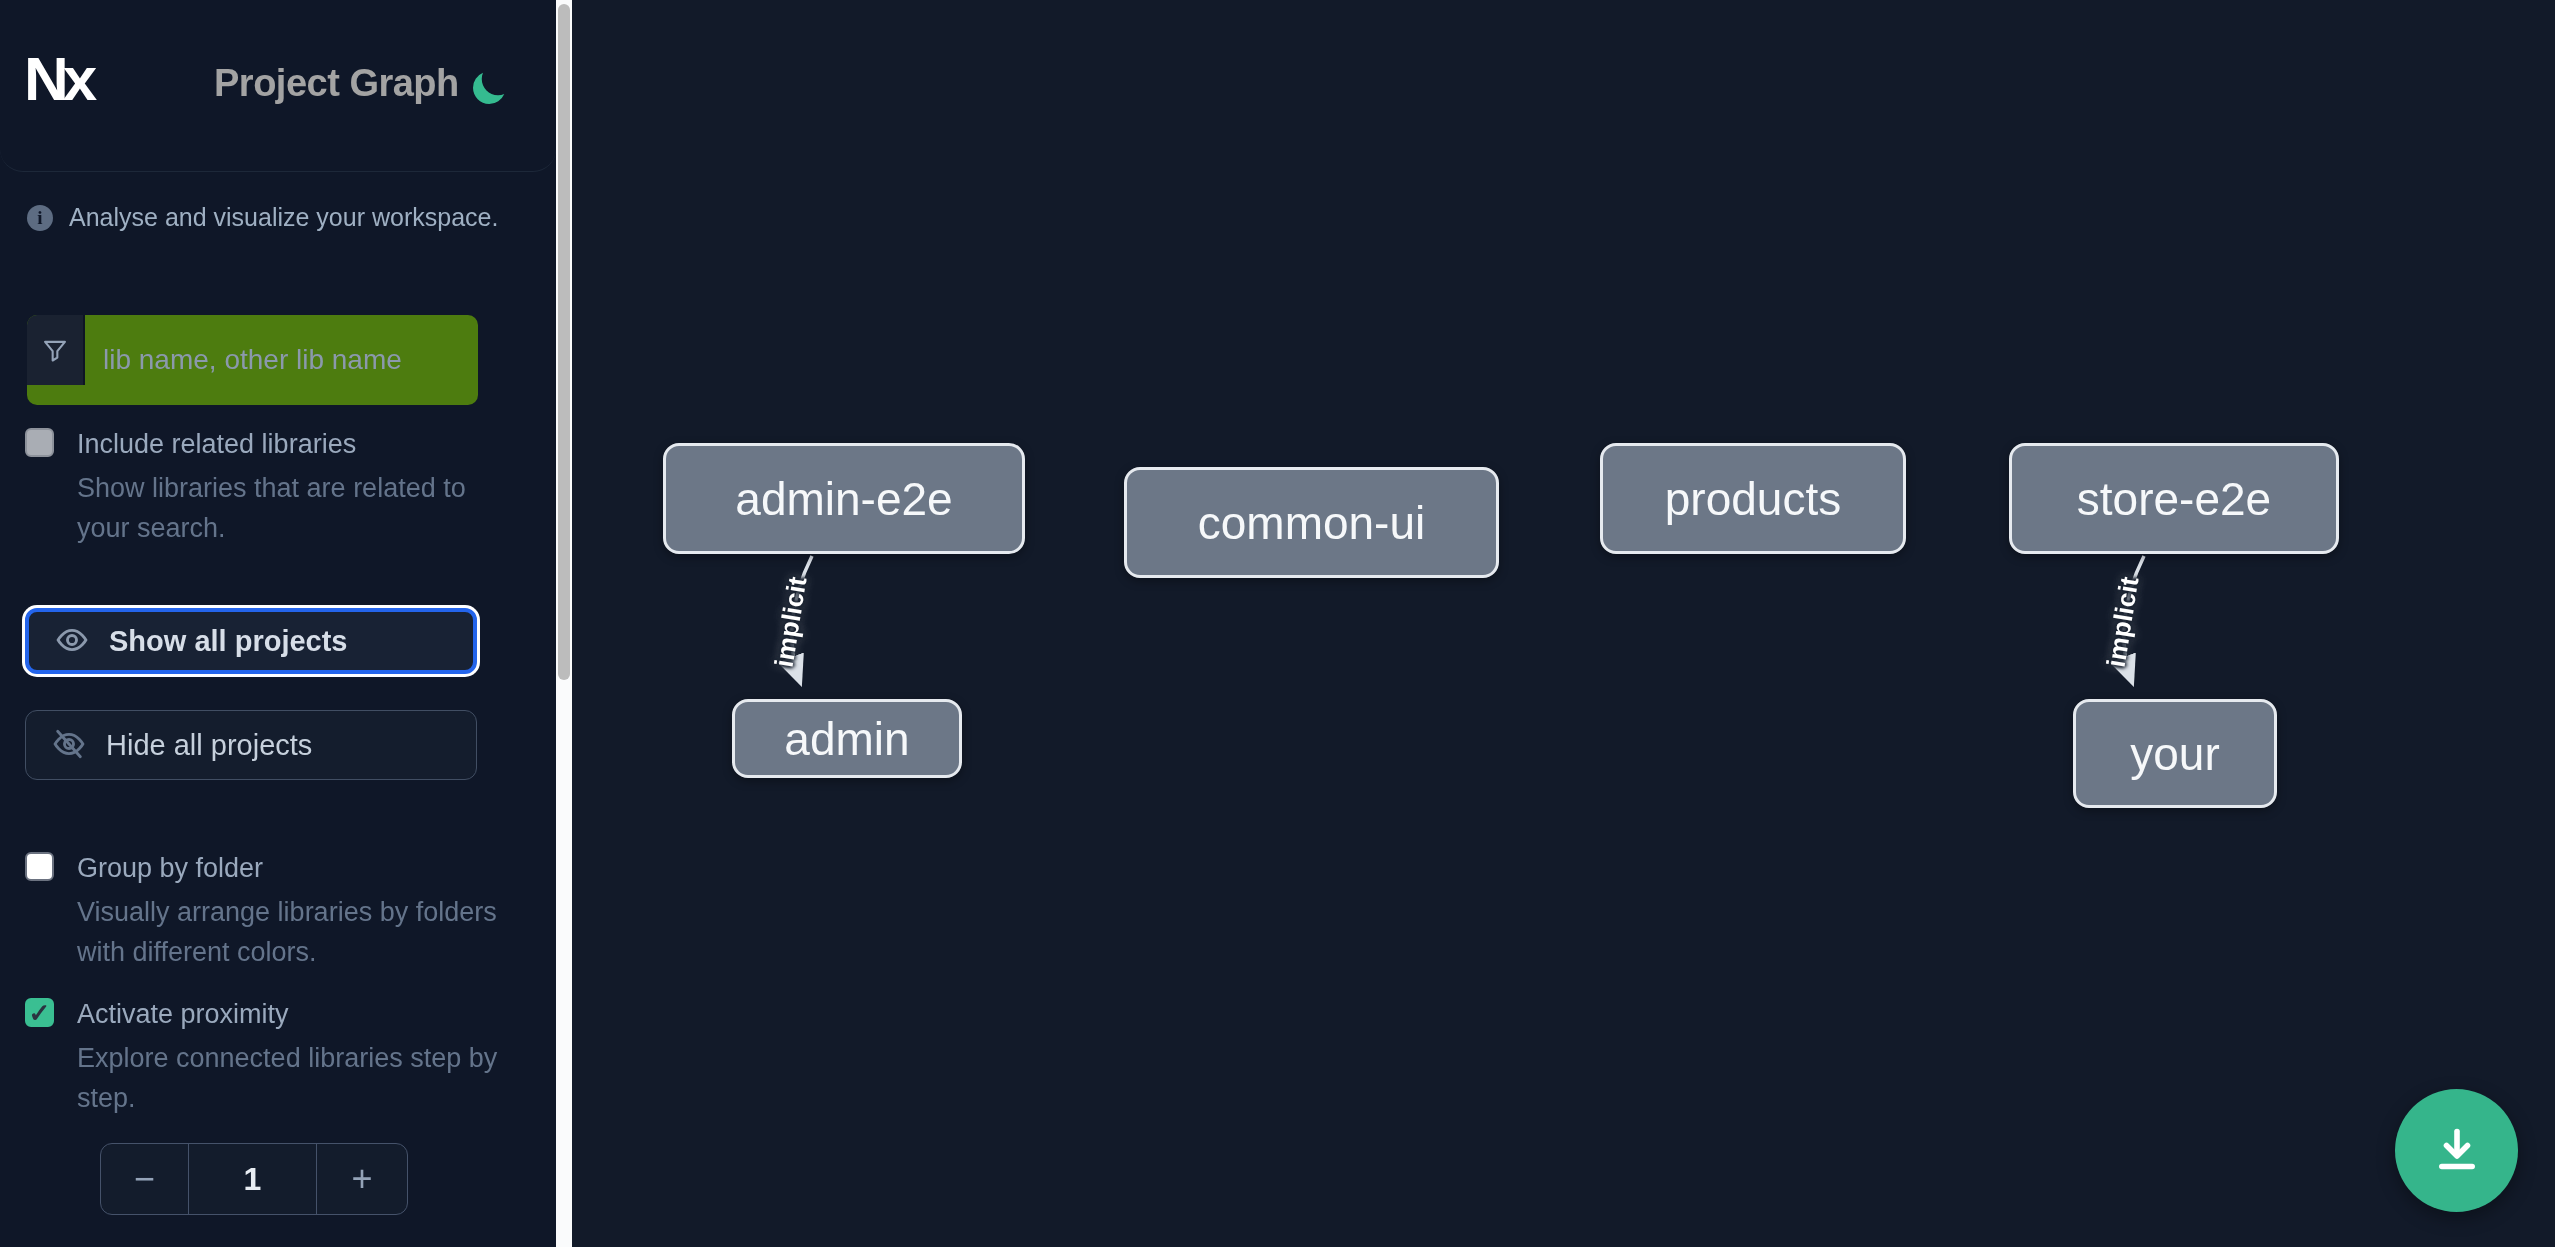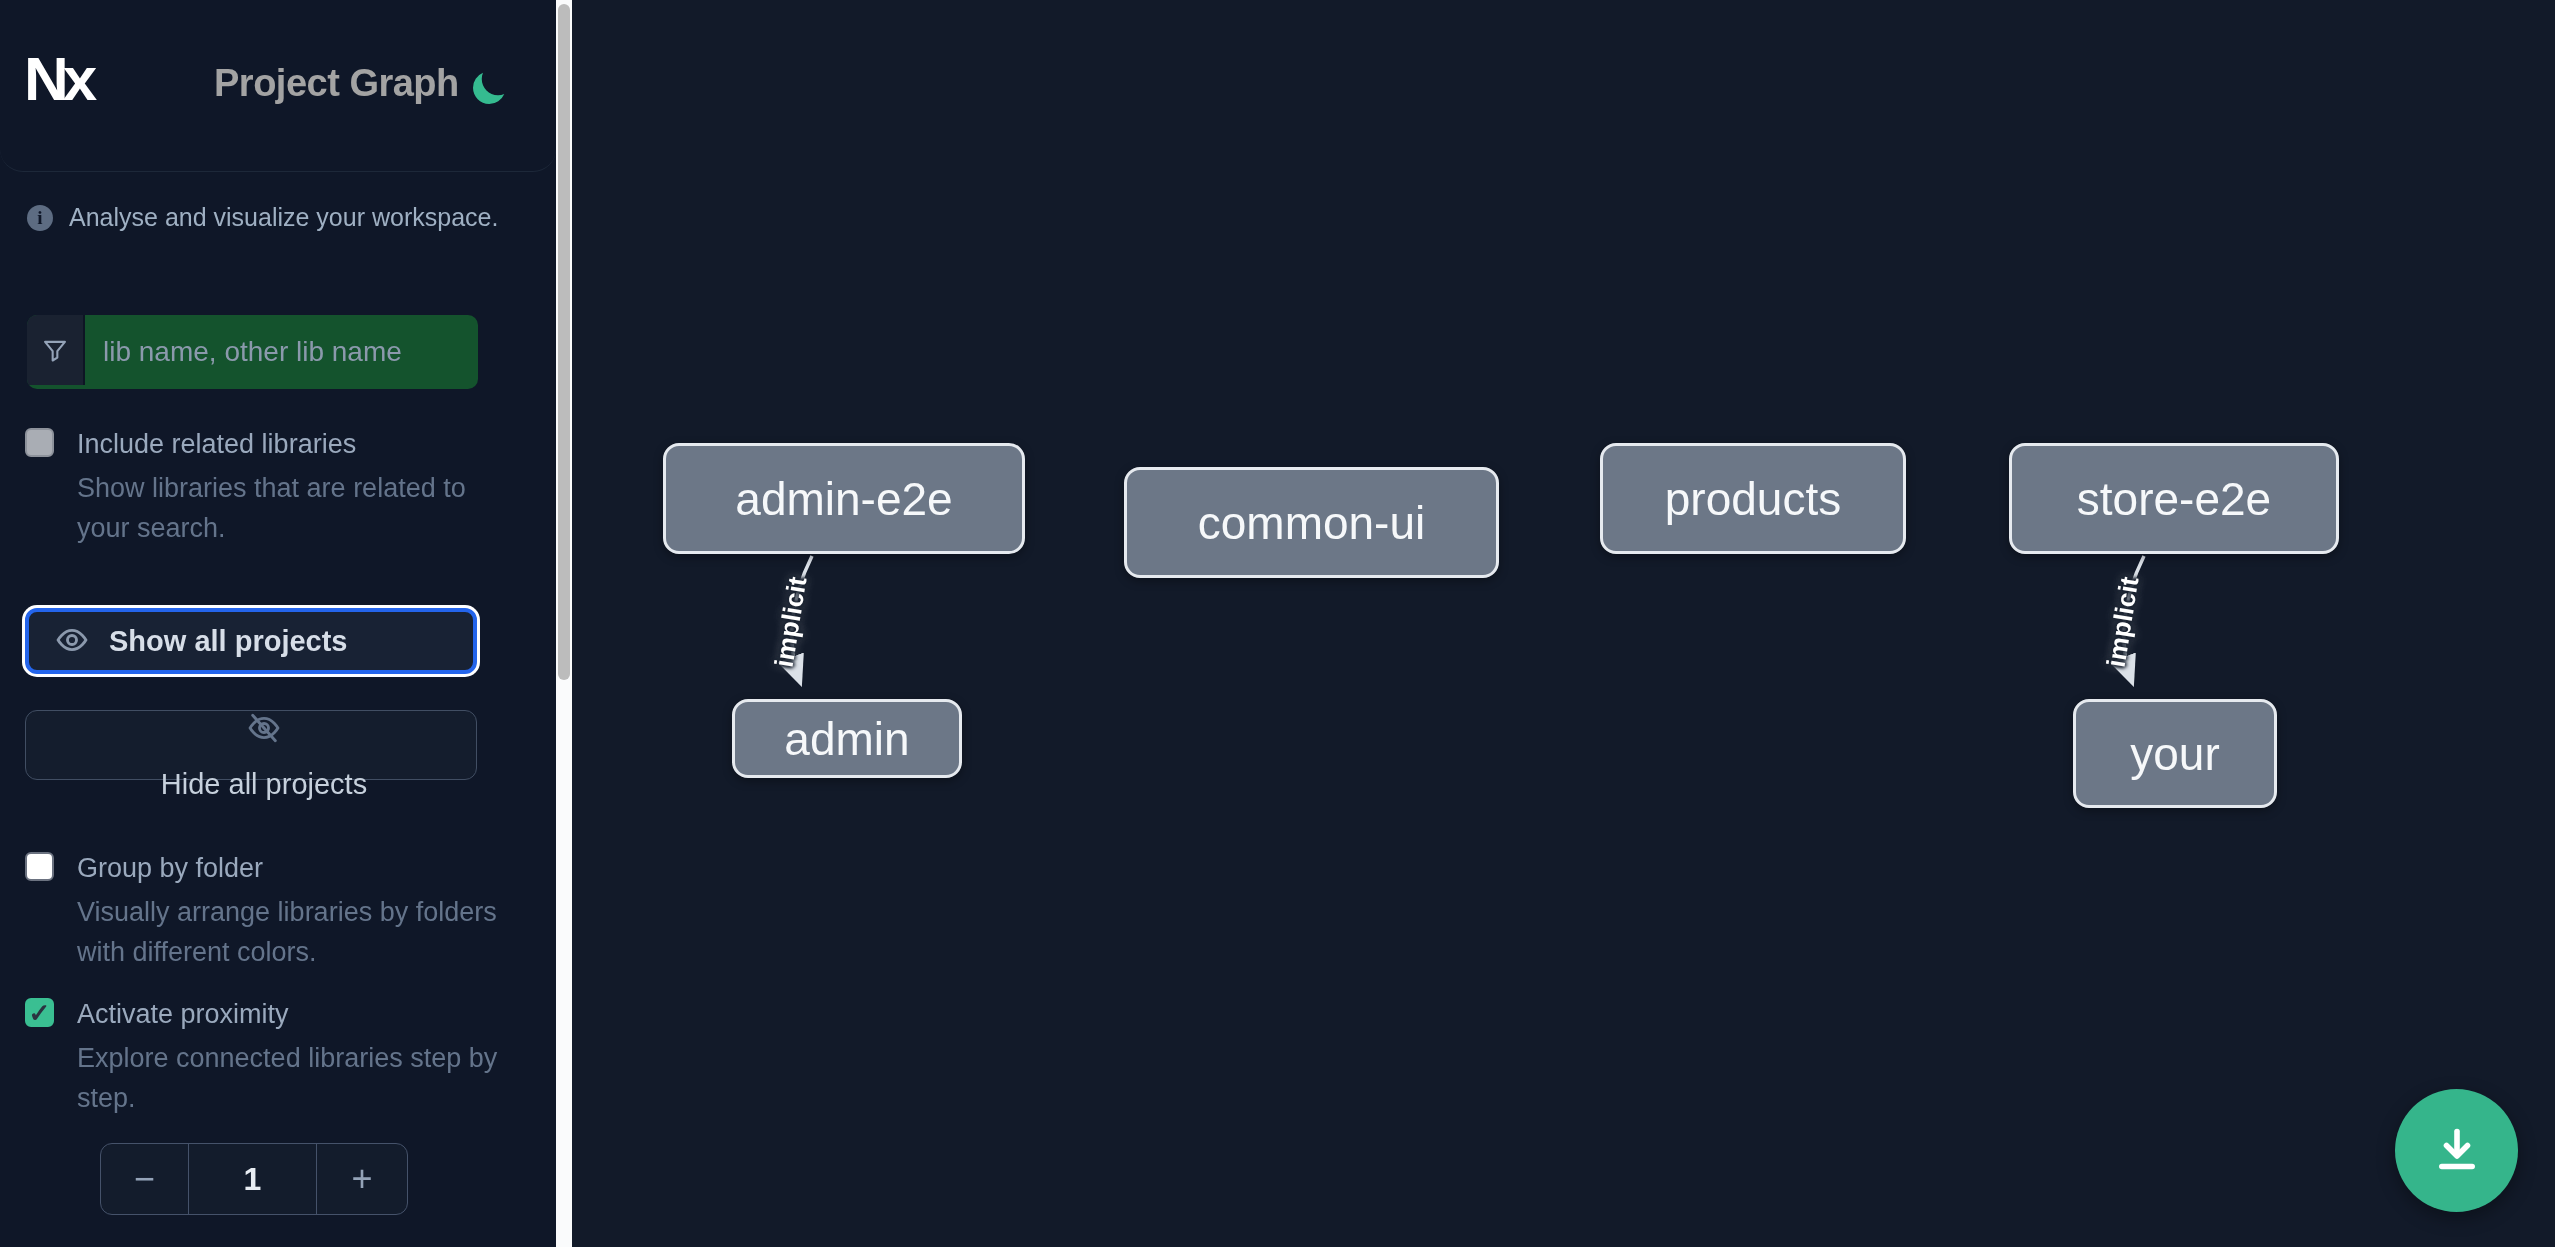--- a/index.html
+++ b/index.html
@@ -17,22 +17,22 @@
                font-size:38px; font-weight:600; letter-spacing:-0.5px; white-space:nowrap;margin-left:36px; }
   .theme-btn { position:absolute; left:466px; top:68px; width:44px; height:44px;
                background:none; border:none; cursor:pointer; }
 
   .tagline-row { position:absolute; left:27px; top:203px; display:flex; align-items:center; gap:16px; width:505px; }
   .info-circle { width:26px; height:26px; border-radius:50%; background:#5d6c82; color:#0f1728;
                  font-size:19px; font-weight:800; display:flex; align-items:center; justify-content:center;
                  font-family:"Liberation Serif", serif; flex:0 0 auto; }
   .tagline { color:#9fb0c3; font-size:25px; }
 
-  .search-box { position:absolute; left:27px; top:315px; width:451px; height:74px;
-                background:#14532d; border-radius:10px; display:flex; overflow:hidden; }
+  .search-box { position:absolute; left:27px; top:315px; width:451px; height:90px;
+                background:#4d7c0f; border-radius:10px; display:flex; overflow:hidden; }
   .search-icon-cell { width:58px; height:70px; background:#1a2231; border-right:2px solid #0e1524;
                       display:flex; align-items:center; justify-content:center; flex:0 0 auto; }
   .search-input { flex:1; background:transparent; border:none; outline:none; color:#cbd5e1;
                   font-size:28px; padding:0 18px; font-family:"Liberation Sans", sans-serif; }
   .search-input::placeholder { color:#8b99ac; }
 
   .chk-row { position:absolute; left:25px; width:480px; }
   .chk-box { position:absolute; left:0; top:0; width:29px; height:29px; border-radius:6px; }
   .chk-gray  { background:#a9adb4; border:2px solid #8d929b; }
   .chk-white { background:#ffffff; border:2px solid #6b7280; }
@@ -40,21 +40,21 @@
                font-weight:900; display:flex; align-items:center; justify-content:center; line-height:1; }
   .chk-label { position:absolute; left:52px; top:1px; color:#9aa9bd; font-size:27px; font-weight:400; white-space:nowrap; }
   .chk-desc  { position:absolute; left:52px; top:40px; width:432px; color:#64748b; font-size:27px; line-height:40px; }
 
   .btn { position:absolute; left:25px; width:452px; display:flex; align-items:center;
          gap:20px; padding-left:26px; cursor:pointer; border-radius:12px;
          font-family:"Liberation Sans", sans-serif; }
   .btn-show { top:608px; height:66px; background:#182234; border:4px solid #2465ec;
               box-shadow:0 0 0 3px #ffffff; }
   .btn-show span.lbl { color:#d7dee8; font-size:29px; font-weight:600; }
-  .btn-hide { top:710px; height:70px; background:#141d2d; border:1px solid #414e63;flex-direction:column; }
+  .btn-hide { top:710px; height:70px; background:#141d2d; border:1px solid #414e63; }
   .btn-hide span.lbl { color:#c6d0dc; font-size:29px; font-weight:500; }
 
   .stepper { position:absolute; left:100px; top:1143px; width:308px; height:72px;
              border:1px solid #45526a; border-radius:12px; background:#131c2c;
              display:flex; overflow:hidden; }
   .stepper .cell { display:flex; align-items:center; justify-content:center; height:100%; }
   .stepper .dec { width:88px; color:#94a3b8; font-size:36px; background:none; border:none;
                   border-right:1px solid #45526a; cursor:pointer; }
   .stepper .val { width:127px; color:#e8edf3; font-size:32px; font-weight:700; }
   .stepper .inc { width:91px; color:#94a3b8; font-size:36px; background:none; border:none;

